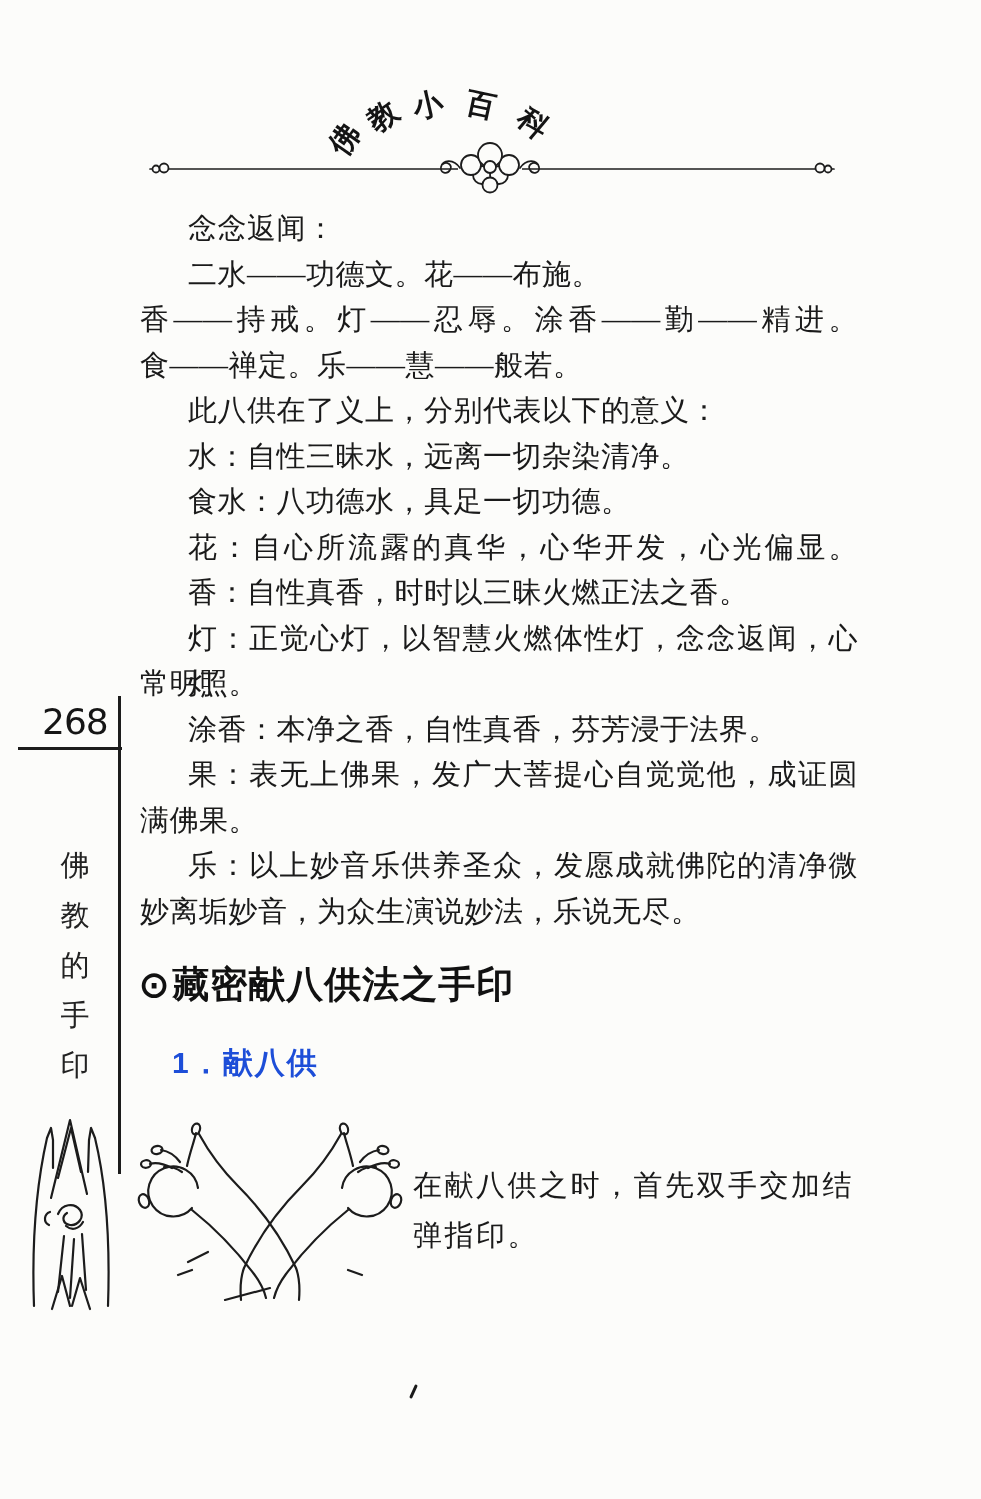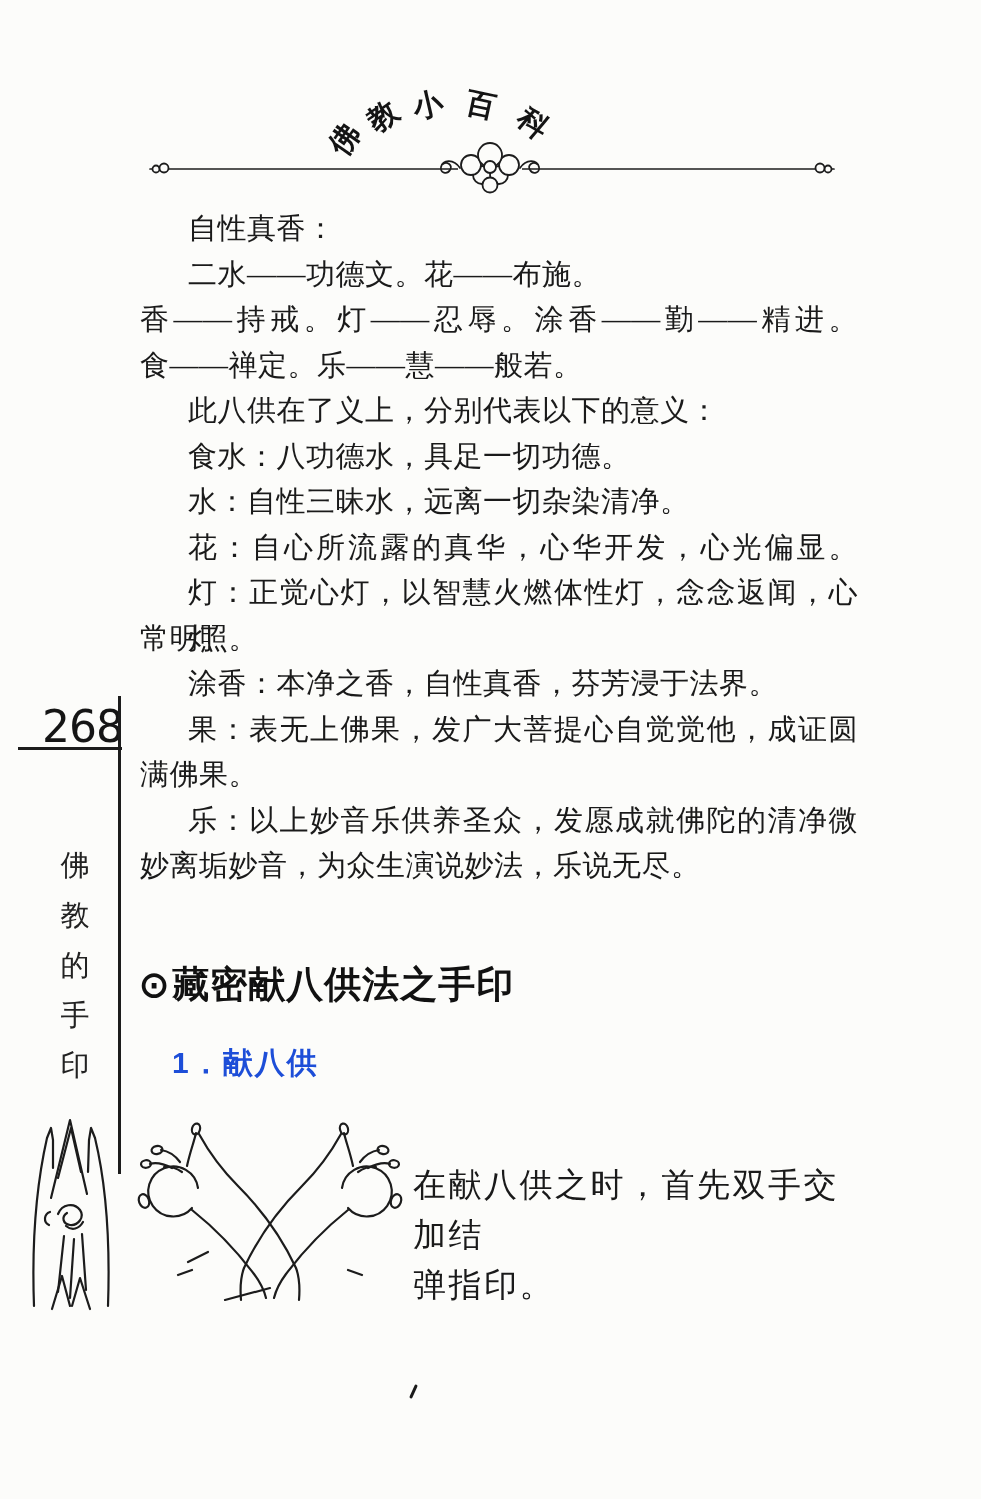--- a/index.html
+++ b/index.html
@@ -35,26 +35,26 @@
   }
   .section-title .bullet{font-size:36px;margin-right:2px;}
   .subsection-title{
     position:absolute;left:172px;top:1043px;
     font-family:"Liberation Sans",sans-serif;font-weight:bold;
     font-size:30px;letter-spacing:2px;color:#1d4ed8;
   }
   
   .caption{
     position:absolute;left:413px;top:1160px;width:455px;
-    font-size:33px;line-height:50px;letter-spacing:2.5px;
+    font-size:29px;line-height:50px;letter-spacing:2.5px;
   }
   
   .page-number{
     position:absolute;left:42px;top:701px;
-    font-family:"DejaVu Sans",sans-serif;font-size:44px;
+    font-family:"DejaVu Sans",sans-serif;font-size:36px;
     letter-spacing:-1px;color:#151515;
   }
   .pn-rule{position:absolute;left:18px;top:747px;width:104px;height:3px;background:#1c1c1c;}
   .v-rule{position:absolute;left:118px;top:696px;width:3px;height:478px;background:#1c1c1c;}
   .side-label{
     position:absolute;left:57px;top:840px;width:36px;
     font-size:29px;text-align:center;color:#222;
   }
   .side-label span{display:block;height:50px;line-height:50px;}
   
@@ -97,28 +97,29 @@
       <circle class="paperfill" cx="357" cy="35" r="9"></circle>
       <circle class="paperfill" cx="348" cy="45" r="7.5"></circle>
       <circle class="paperfill" cx="329" cy="25" r="10"></circle>
       <circle class="paperfill" cx="367" cy="25" r="10"></circle>
       <circle class="paperfill" cx="348" cy="15" r="12"></circle>
       <circle class="paperfill" cx="348" cy="27" r="6"></circle>
     </svg>
   </div>
 
   <div class="body-text">
-    <div class="bline indent">自性真香：</div>
+    <div class="bline indent">念念返闻：</div>
     <div class="bline indent">二水——功德文。花——布施。</div>
     <div class="bline jfull">香——持戒。灯——忍辱。涂香——勤——精进。</div>
     <div class="bline">食——禅定。乐——慧——般若。</div>
     <div class="bline indent">此八供在了义上，分别代表以下的意义：</div>
+    <div class="bline indent">水：自性三昧水，远离一切杂染清净。</div>
     <div class="bline indent">食水：八功德水，具足一切功德。</div>
-    <div class="bline indent">水：自性三昧水，远离一切杂染清净。</div>
     <div class="bline indent jfull">花：自心所流露的真华，心华开发，心光偏显。</div>
+    <div class="bline indent">香：自性真香，时时以三昧火燃正法之香。</div>
     <div class="bline indent jfull">灯：正觉心灯，以智慧火燃体性灯，念念返闻，心灯</div>
     <div class="bline">常明照。</div>
     <div class="bline indent">涂香：本净之香，自性真香，芬芳浸于法界。</div>
     <div class="bline indent jfull">果：表无上佛果，发广大菩提心自觉觉他，成证圆</div>
     <div class="bline">满佛果。</div>
     <div class="bline indent jfull">乐：以上妙音乐供养圣众，发愿成就佛陀的清净微</div>
     <div class="bline">妙离垢妙音，为众生演说妙法，乐说无尽。</div>
   </div>
 
   <div class="section-title">

